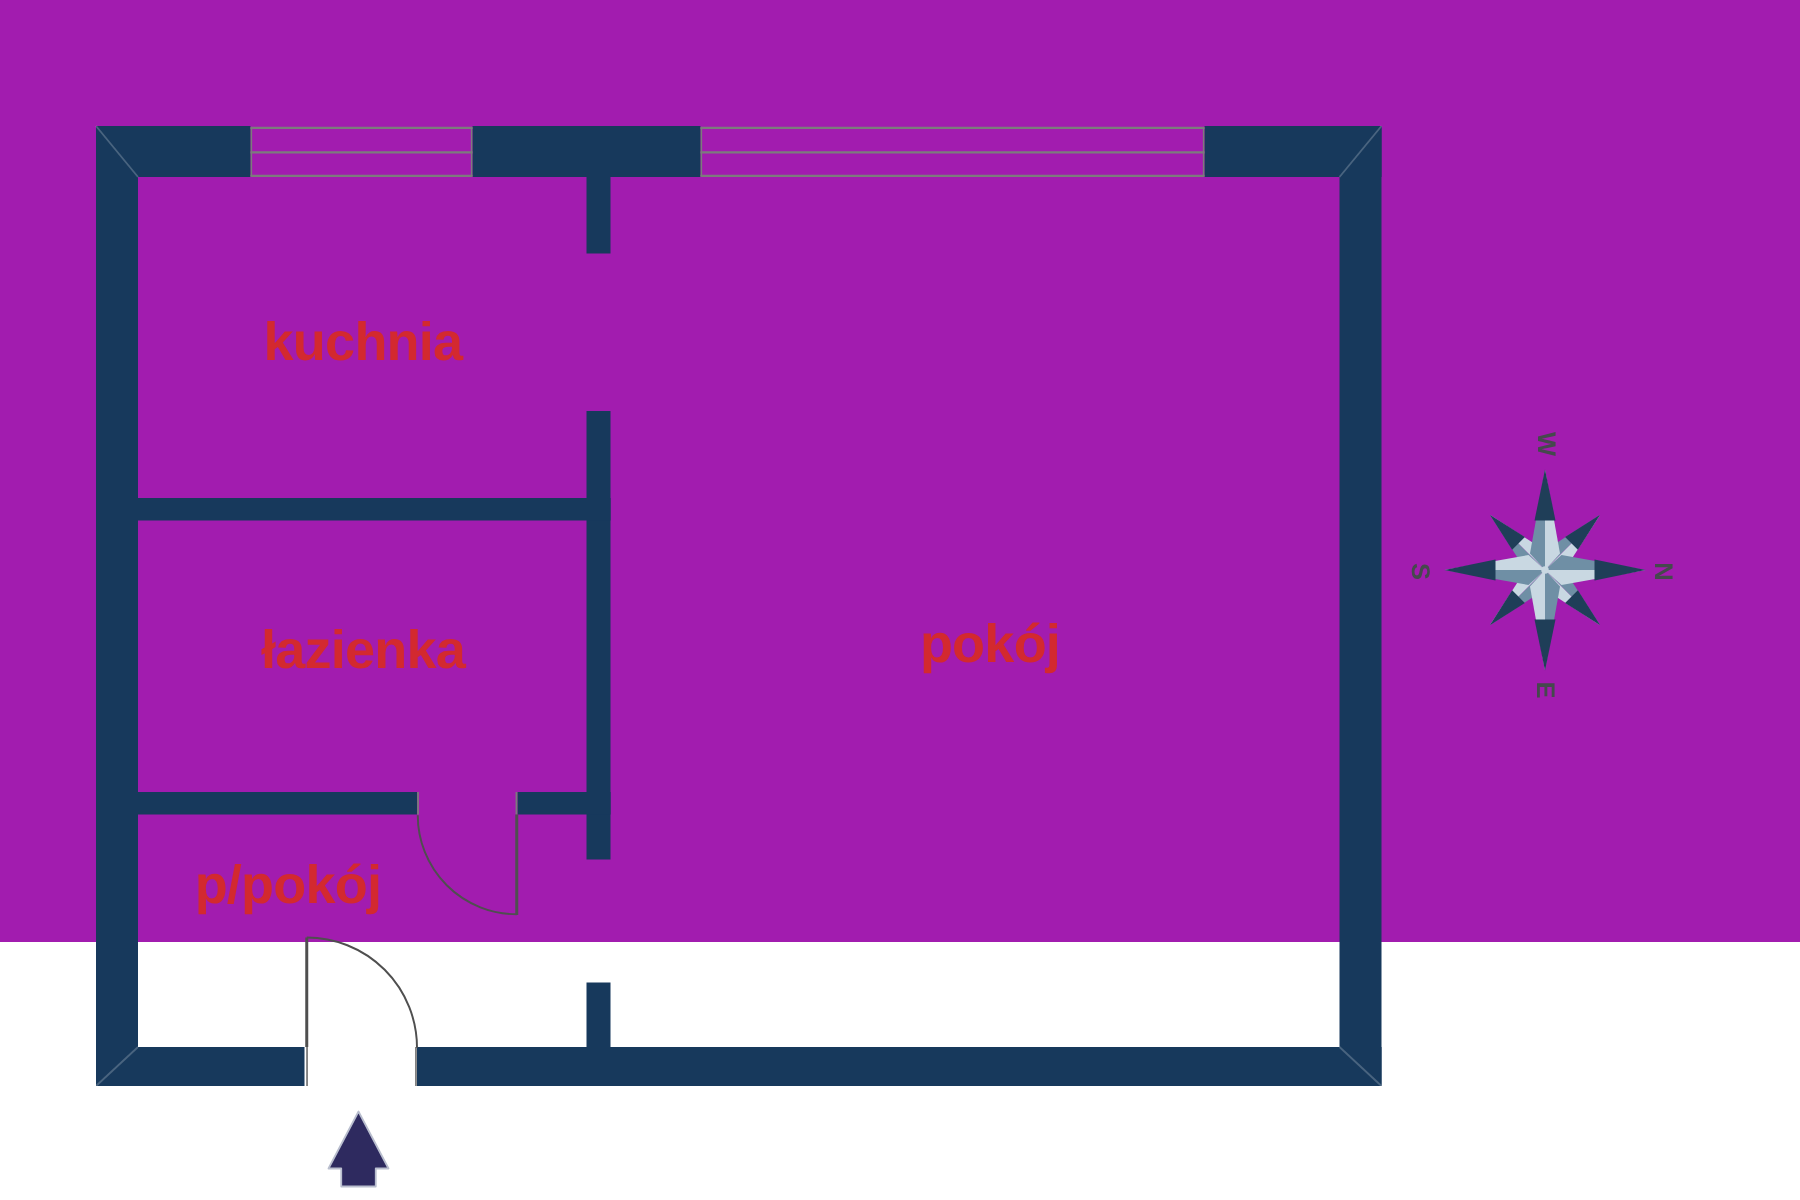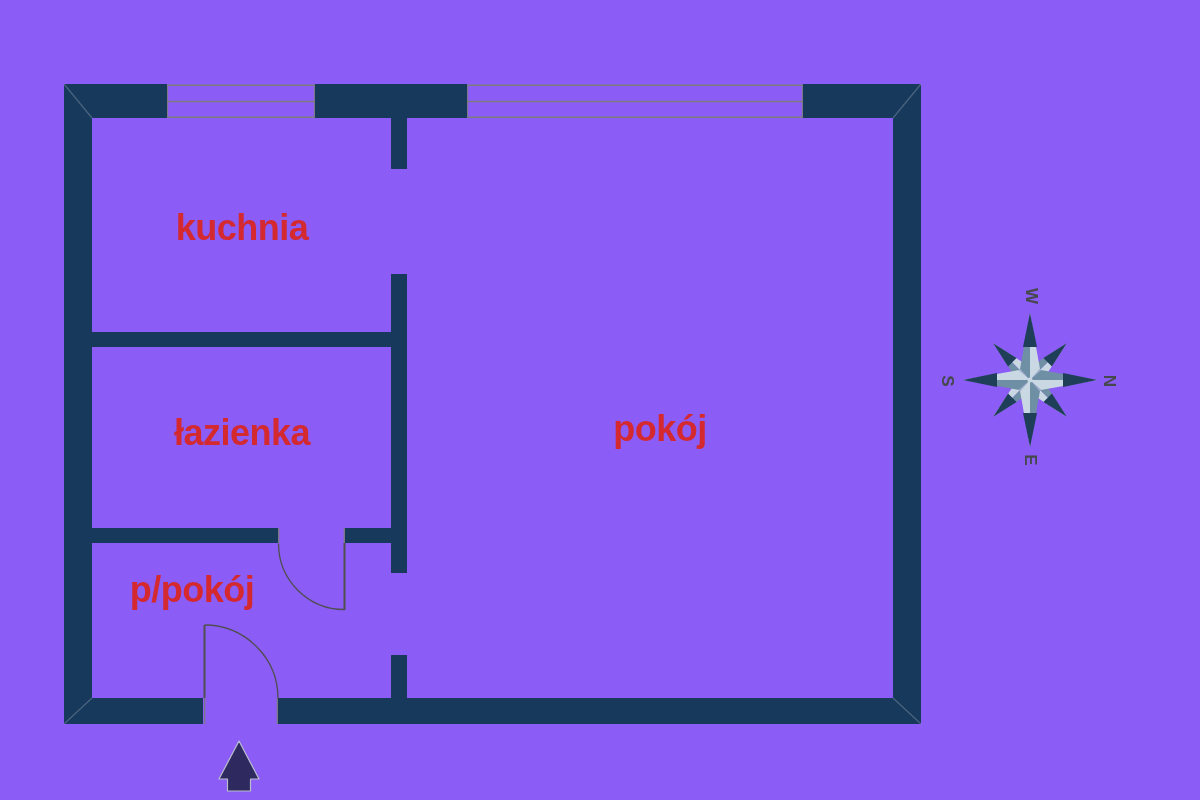--- a/index.html
+++ b/index.html
@@ -7,22 +7,22 @@
     padding: 0;
     background: #ffffff;
     width: 1200px;
     height: 800px;
     overflow: hidden;
     font-family: "Liberation Sans", sans-serif;
   }
   .stage {
     position: relative;
     width: 1200px;
-    height: 800px;
-    background: #8b5cf6;
+    height: 628px;
+    background: #a21caf;
     text-decoration: underline;
   }
   svg { display: block; }
 
   .wall { fill: var(--wall, #17395c); }
 
   .miter {
     stroke: rgba(255,255,255,0.22);
     stroke-width: 1.2;
   }

